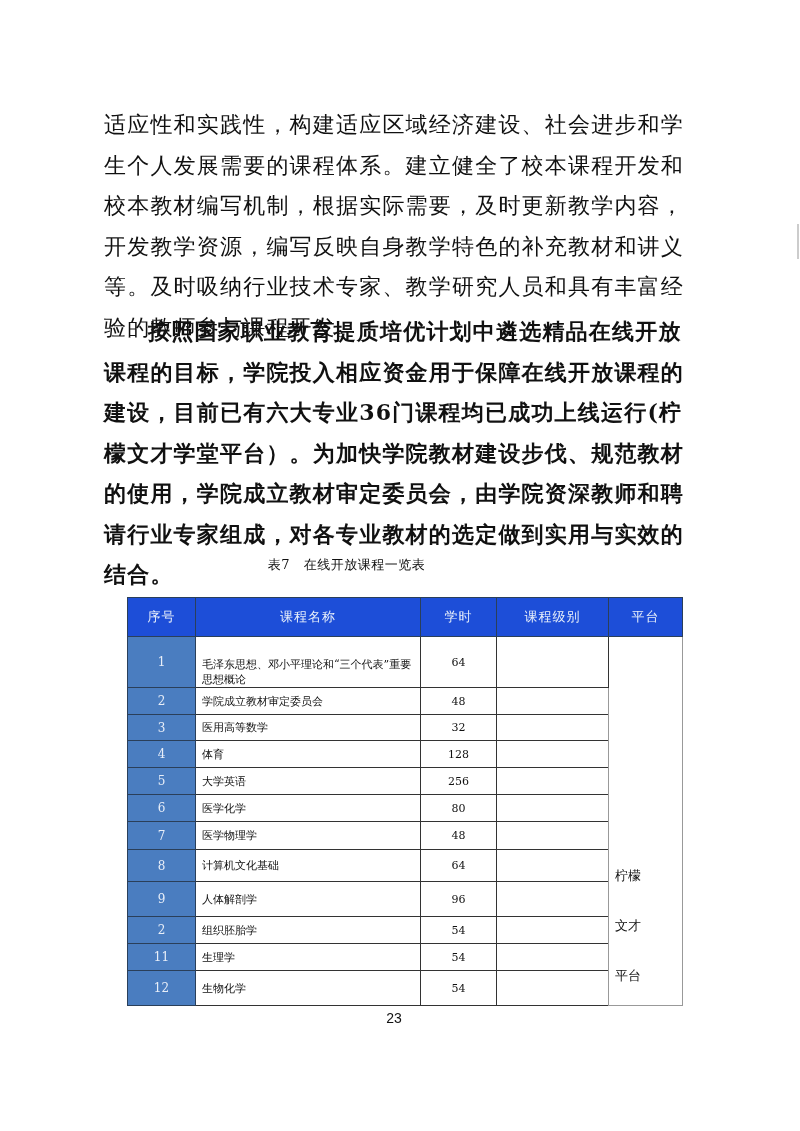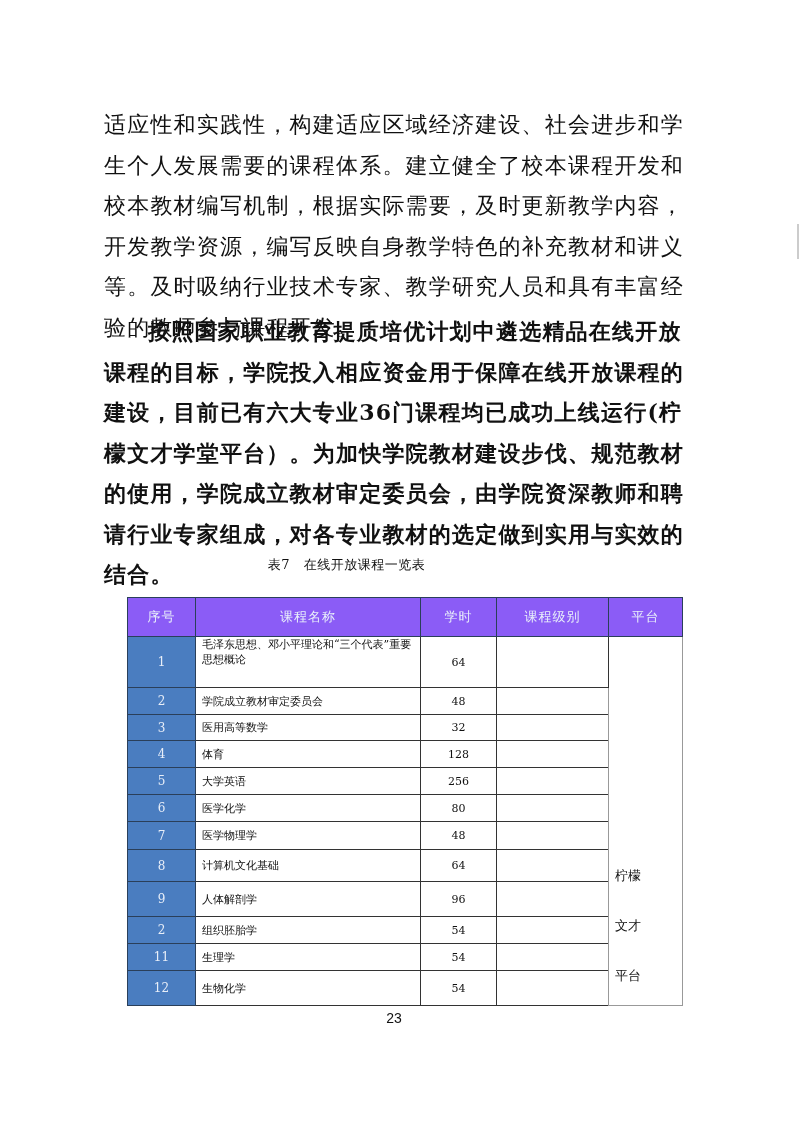--- a/index.html
+++ b/index.html
@@ -7,21 +7,21 @@
          font-family:"DejaVu Serif","Liberation Serif",serif; color:#111; }
   .para { position:absolute; left:96px; width:600px; font-size:22px; line-height:40.5px;
           letter-spacing:1.2px; margin:8px; }
   #p1 { top:97px; }
   #p2 { top:303px;font-weight:bold; }
   .indent { text-indent:44px; }
   .caption { position:absolute; top:556px; left:0; width:693px; text-align:center;
              font-size:13px; letter-spacing:0.5px; }
   table { position:absolute; left:127px; top:597px; width:555px; border-collapse:collapse;
           font-size:11px; table-layout:fixed; }
-  th { background:#8b5cf6; color:#e9f0fa; font-weight:normal; font-size:13px; height:36px;
+  th { background:#1d4ed8; color:#e9f0fa; font-weight:normal; font-size:13px; height:36px;
        border:1px solid #2a3f5a; letter-spacing:1px; }
   td { border:1px solid #333; padding:0 6px; vertical-align:middle; }
   td.num { background:#4A7DC0; color:#e8eef8; text-align:center; border-color:#2a3f5a; font-size:12px; }
   td.hrs { text-align:center; }
   td.plat { border-left:1px solid #999; border-right:1px solid #999; border-bottom:1px solid #999;
             text-align:left; font-size:13px; line-height:50px; vertical-align:bottom; padding-bottom:4px;}
   .pagenum { position:absolute; top:1010px; left:0; width:788px; text-align:center;
              font-family:"Liberation Sans",sans-serif; font-size:14px; }
   .sidebar-mark { position:absolute; left:797px; top:224px; width:2px; height:35px; background:#ccc; }
 </style>
@@ -46,21 +46,21 @@
       <th>序号</th>
       <th>课程名称</th>
       <th>学时</th>
       <th>课程级别</th>
       <th>平台</th>
     </tr>
   </thead>
   <tbody id="tbody">
       <tr style="height: 51px;">
         <td class="num">1</td>
-        <td style="vertical-align: top; padding-top: 0; line-height: 15px;">毛泽东思想、邓小平理论和“三个代表”重要思想概论</td>
+        <td style="vertical-align: top; padding-top: 20px; line-height: 15px;">毛泽东思想、邓小平理论和“三个代表”重要思想概论</td>
         <td class="hrs">64</td>
         <td></td>
         <td class="plat" rowspan="12">
           <div>柠檬</div>
           <div>文才</div>
           <div>平台</div>
         </td>
       </tr>
       <tr style="height: 27px;">
         <td class="num">2</td>

